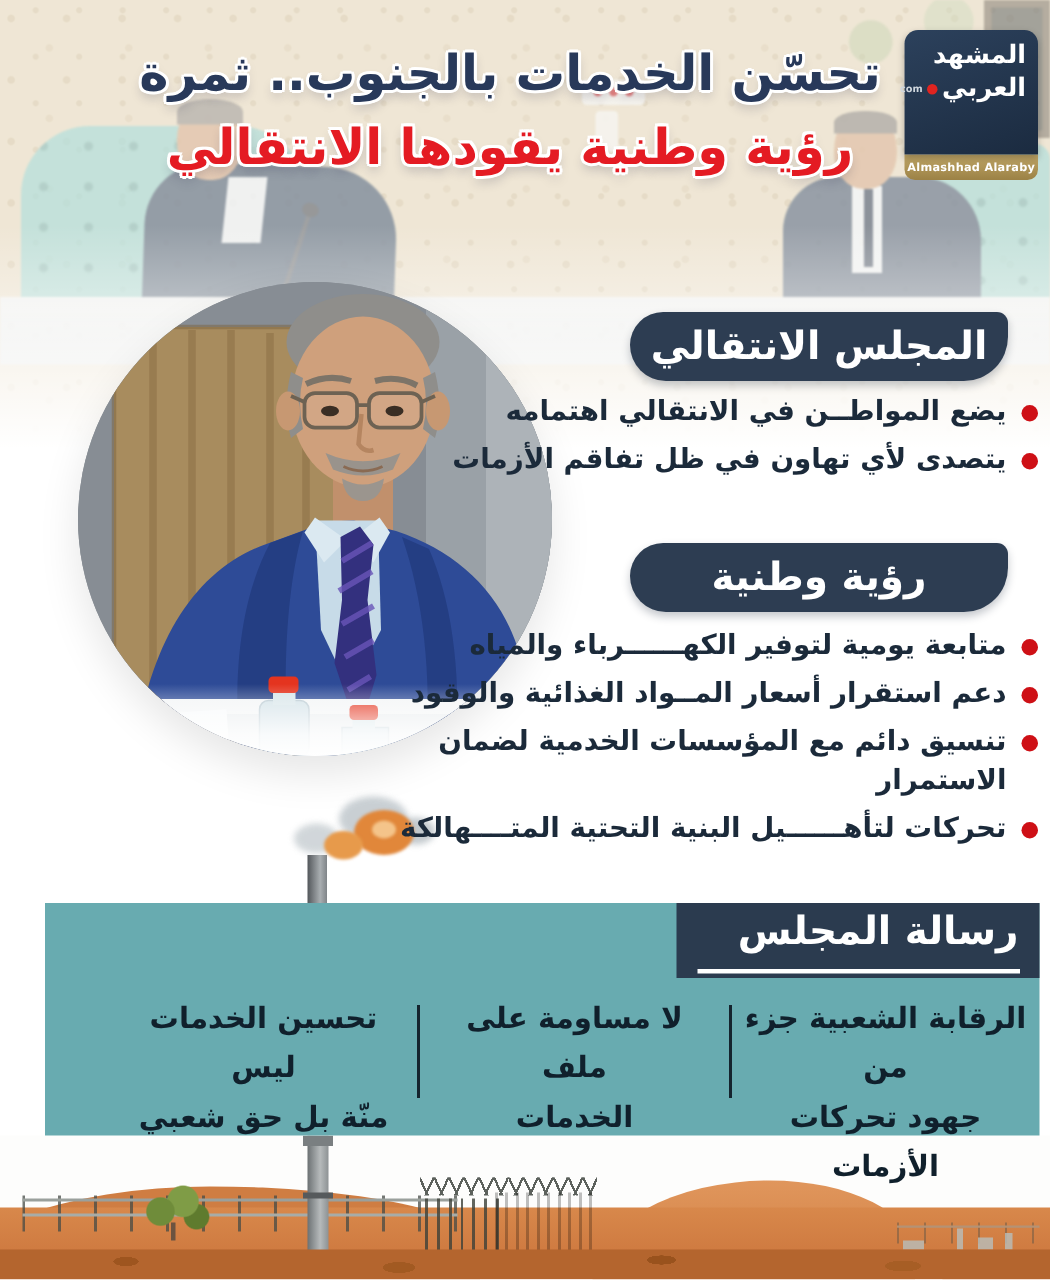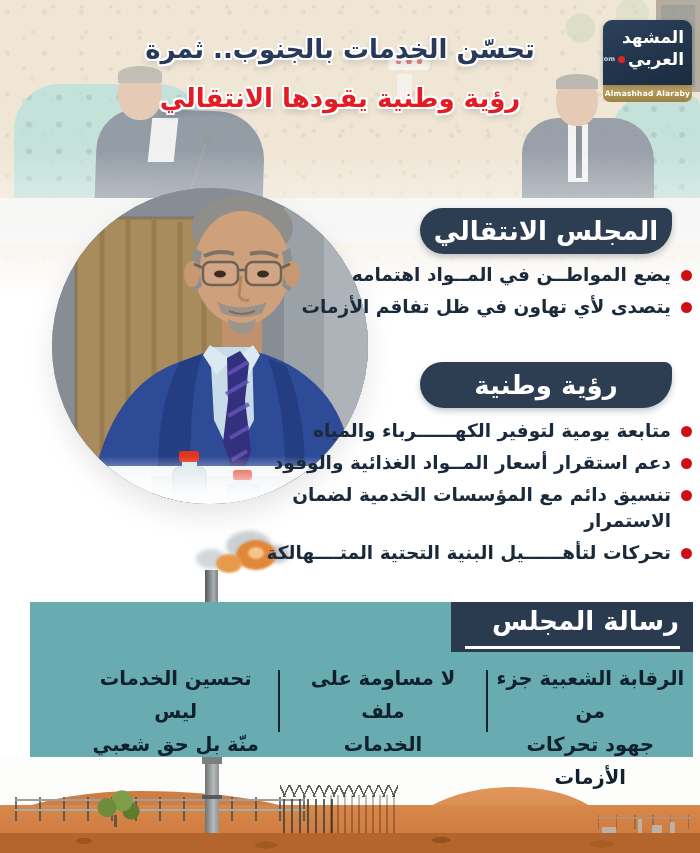--- a/index.html
+++ b/index.html
@@ -44,33 +44,33 @@
     background-image:radial-gradient(circle at 25% 50%, #d92b2b 0 2.5px, transparent 3px),
                      radial-gradient(circle at 50% 50%, #d92b2b 0 2.5px, transparent 3px),
                      radial-gradient(circle at 75% 50%, #d92b2b 0 2.5px, transparent 3px);}
   .remote{left:397px;top:74px;width:15px;height:27px;background:#f2f0ea;border-radius:3px;}
   .bg-veil{position:absolute;left:0;top:0;width:700px;height:310px;background:rgba(255,255,255,.34);}
   .bg-fade{position:absolute;left:0;top:150px;width:700px;height:162px;
     background:linear-gradient(to bottom, rgba(255,255,255,0), #ffffff 92%);}
 
   
   .logo{left:603px;top:20px;width:89px;z-index:9;}
-  .logo-box{position:relative;width:89px;height:65px;border-radius:9px 9px 0 0;
+  .logo-box{position:relative;width:89px;height:83px;border-radius:9px 9px 0 0;
     background:linear-gradient(160deg,#2c415c,#1b2b40);padding:6px 8px 0 0;box-sizing:border-box;
     box-shadow:0 2px 5px rgba(0,0,0,.25);direction:rtl;text-align:right;}
   .logo-ar{color:#fff;font-weight:bold;font-size:17px;line-height:22px;}
   .logo-row2{display:flex;direction:rtl;align-items:center;gap:3px;}
   .logo-dot{width:7px;height:7px;border-radius:50%;background:#e02420;flex:0 0 auto;}
   .logo-com{color:#cfd6dd;font-size:6.5px;font-weight:bold;}
   .logo-gold{width:89px;height:17px;border-radius:0 0 7px 7px;background:linear-gradient(#c2a868,#9b8145);
     color:#fff;font-size:7.5px;font-weight:bold;text-align:center;line-height:17px;letter-spacing:.2px;}
 
   
   .title{left:60px;top:26px;width:560px;text-align:center;direction:rtl;z-index:8;}
-  .title-l1,.title-l2{font-weight:bold;font-size:26px;line-height:46px;
+  .title-l1,.title-l2{font-weight:bold;font-size:33px;line-height:46px;
     text-shadow:2px 0 #fff,-2px 0 #fff,0 2px #fff,0 -2px #fff,
       1.6px 1.6px #fff,-1.6px -1.6px #fff,1.6px -1.6px #fff,-1.6px 1.6px #fff,
       0 4px 7px rgba(40,40,70,.25);}
   .title-l1{color:#28395a;}
   .title-l2{color:#e41b23;margin-top:3px;}
 
   
   .portrait{left:52px;top:188px;width:316px;height:316px;border-radius:50%;overflow:hidden;z-index:6;
     background:#878d94;box-shadow:0 12px 28px rgba(0,0,0,.10);}
   .portrait svg{display:block;width:316px;height:316px;}
@@ -258,21 +258,21 @@
       <rect x="127" y="263" width="20" height="11" rx="3" fill="#e4341f"></rect>
       <rect x="176" y="297" width="31" height="19" fill="#d3e2e8" stroke="#b8c9d1"></rect>
       <rect x="183" y="290" width="15" height="9" fill="#d8e6ea"></rect>
       <rect x="181" y="282" width="19" height="10" rx="3" fill="#e4341f"></rect>
     </svg>
     <div class="circle-fade"></div>
   </div>
 
   <div class="abs sec-bar sec-bar1">المجلس الانتقالي</div>
   <ul class="abs bullets bullets1">
-    <li><span>يضع المواطــن في المــواد اهتمامه</span></li>
+    <li><span>يضع المواطــن في الانتقالي اهتمامه</span></li>
     <li><span>يتصدى لأي تهاون في ظل تفاقم الأزمات</span></li>
   </ul>
 
   <div class="abs sec-bar sec-bar2">رؤية وطنية</div>
   <ul class="abs bullets bullets2">
     <li><span>متابعة يومية لتوفير الكهــــــرباء والمياه</span></li>
     <li><span>دعم استقرار أسعار المــواد الغذائية والوقود</span></li>
     <li><span>تنسيق دائم مع المؤسسات الخدمية لضمان الاستمرار</span></li>
     <li><span>تحركات لتأهــــــيل البنية التحتية المتــــهالكة</span></li>
   </ul>

